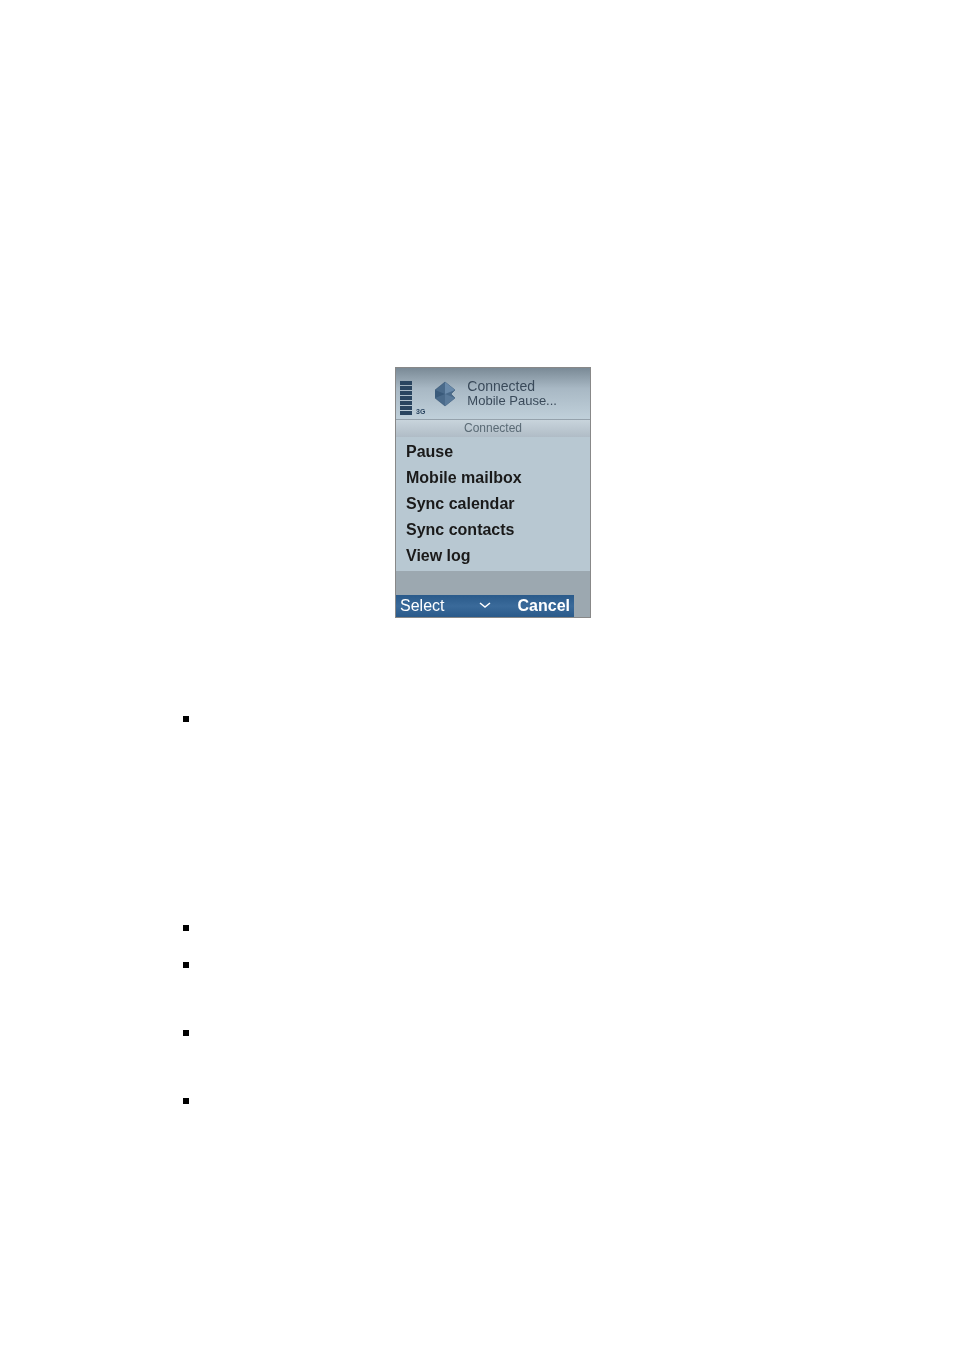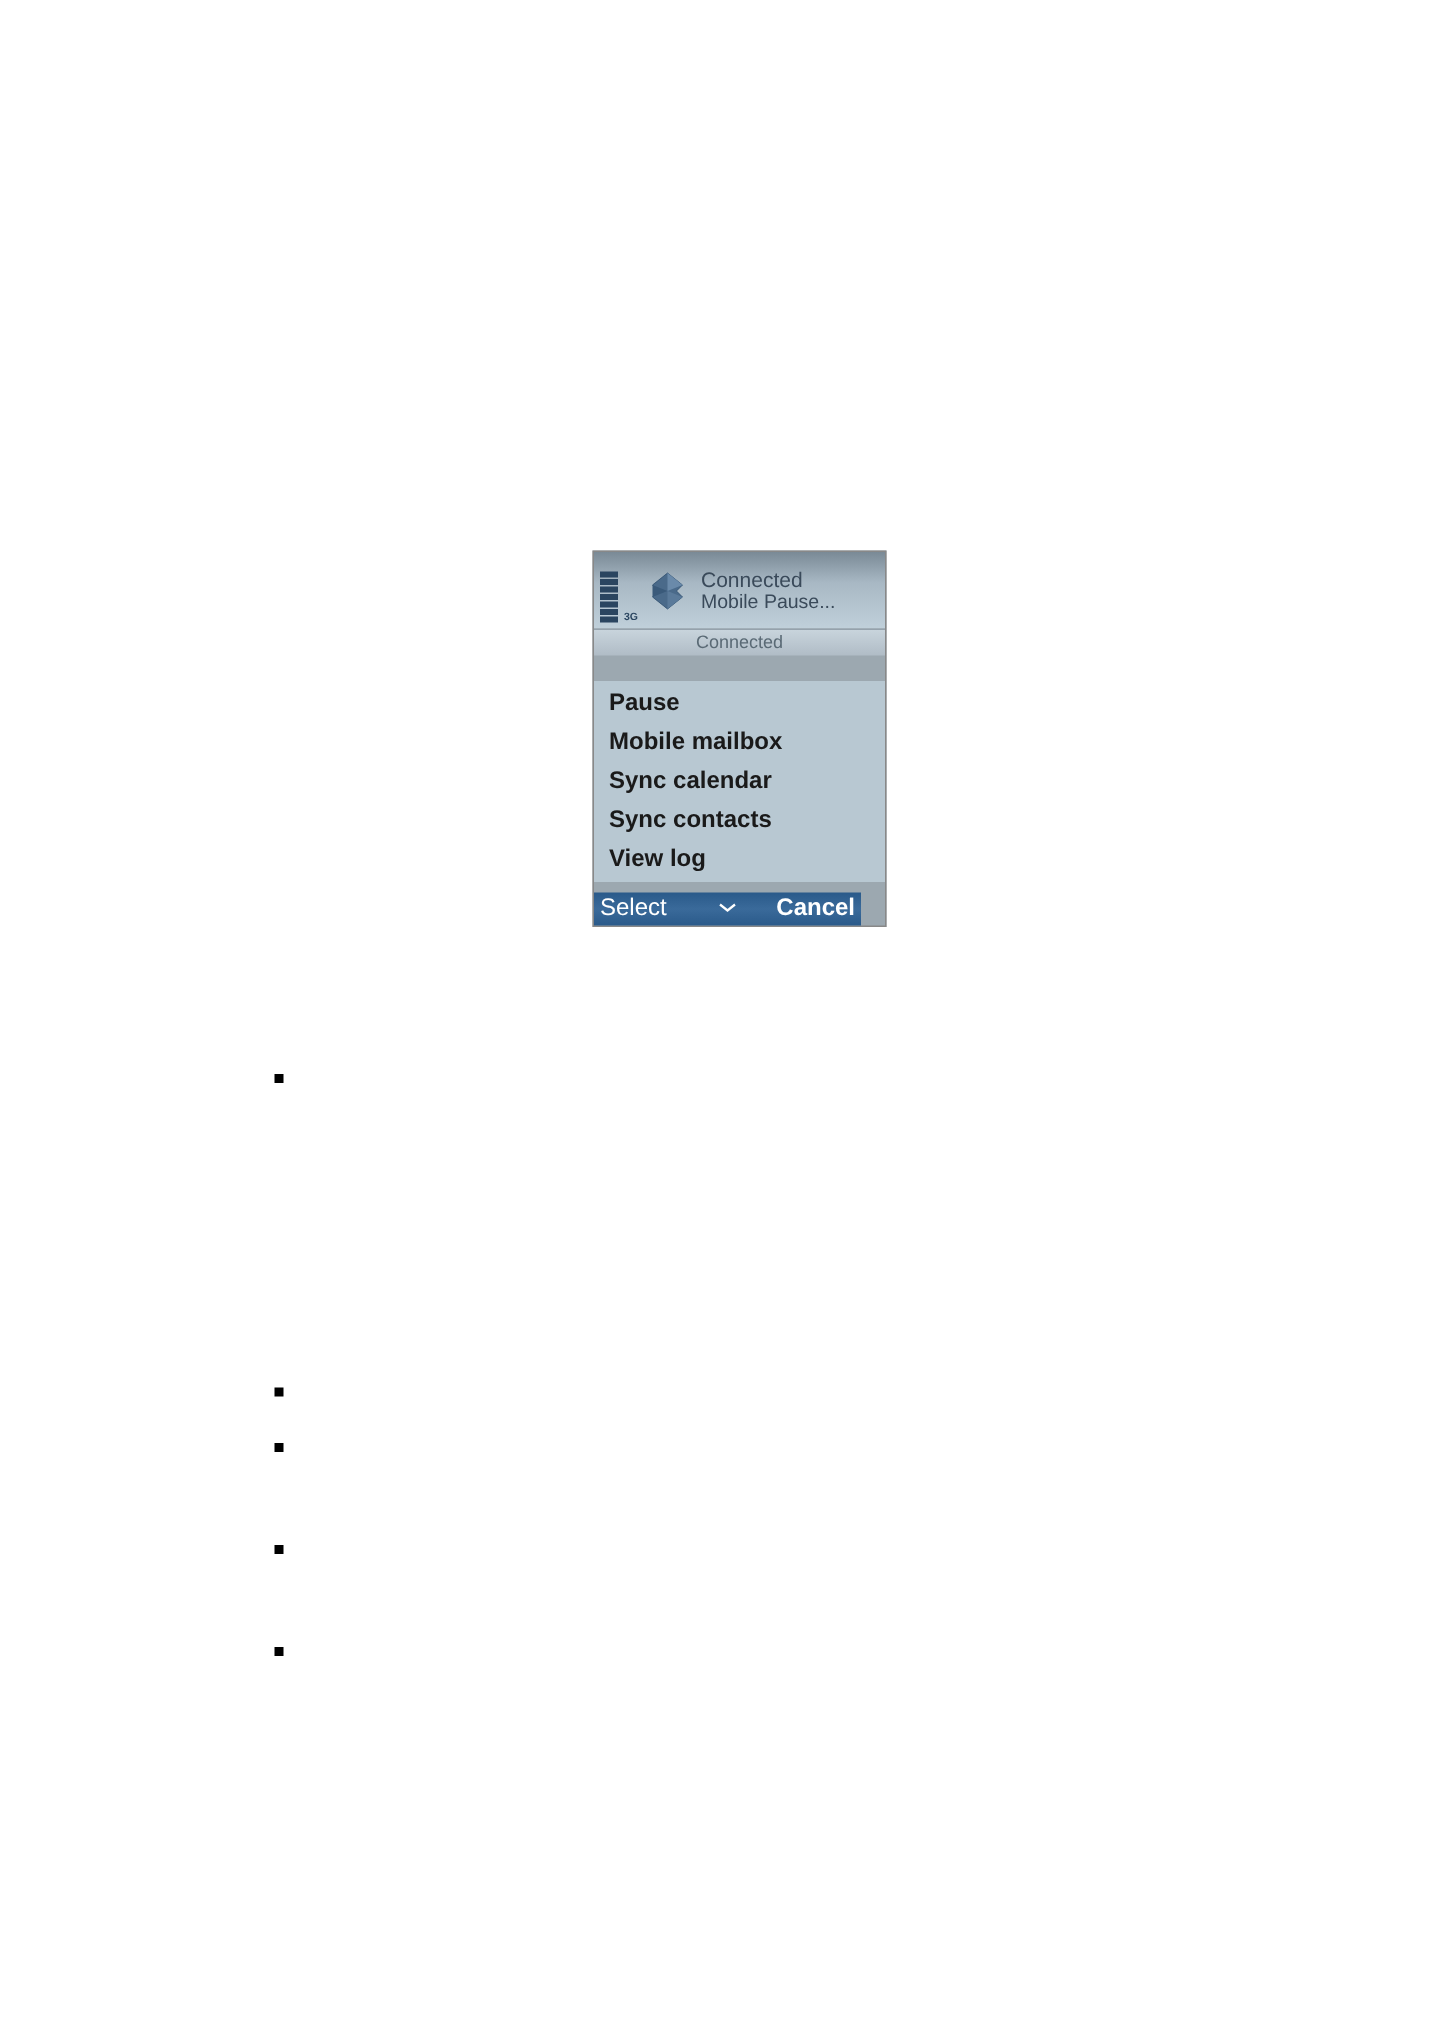--- a/index.html
+++ b/index.html
@@ -89,21 +89,20 @@
       font-size: 12px;
       color: #5a6a75;
       border-top: 1px solid #95a2ac;
       line-height: 17px;
       overflow: hidden;
     }
     
     .menu-area {
       background: #b8c8d2;
       padding: 2px;
-      margin-top: 17px;
     }
     
     .menu-item {
       font-size: 16px;
       font-weight: bold;
       color: #1a1a1a;
       padding: 2px 8px;
       line-height: 22px;
     }
     

